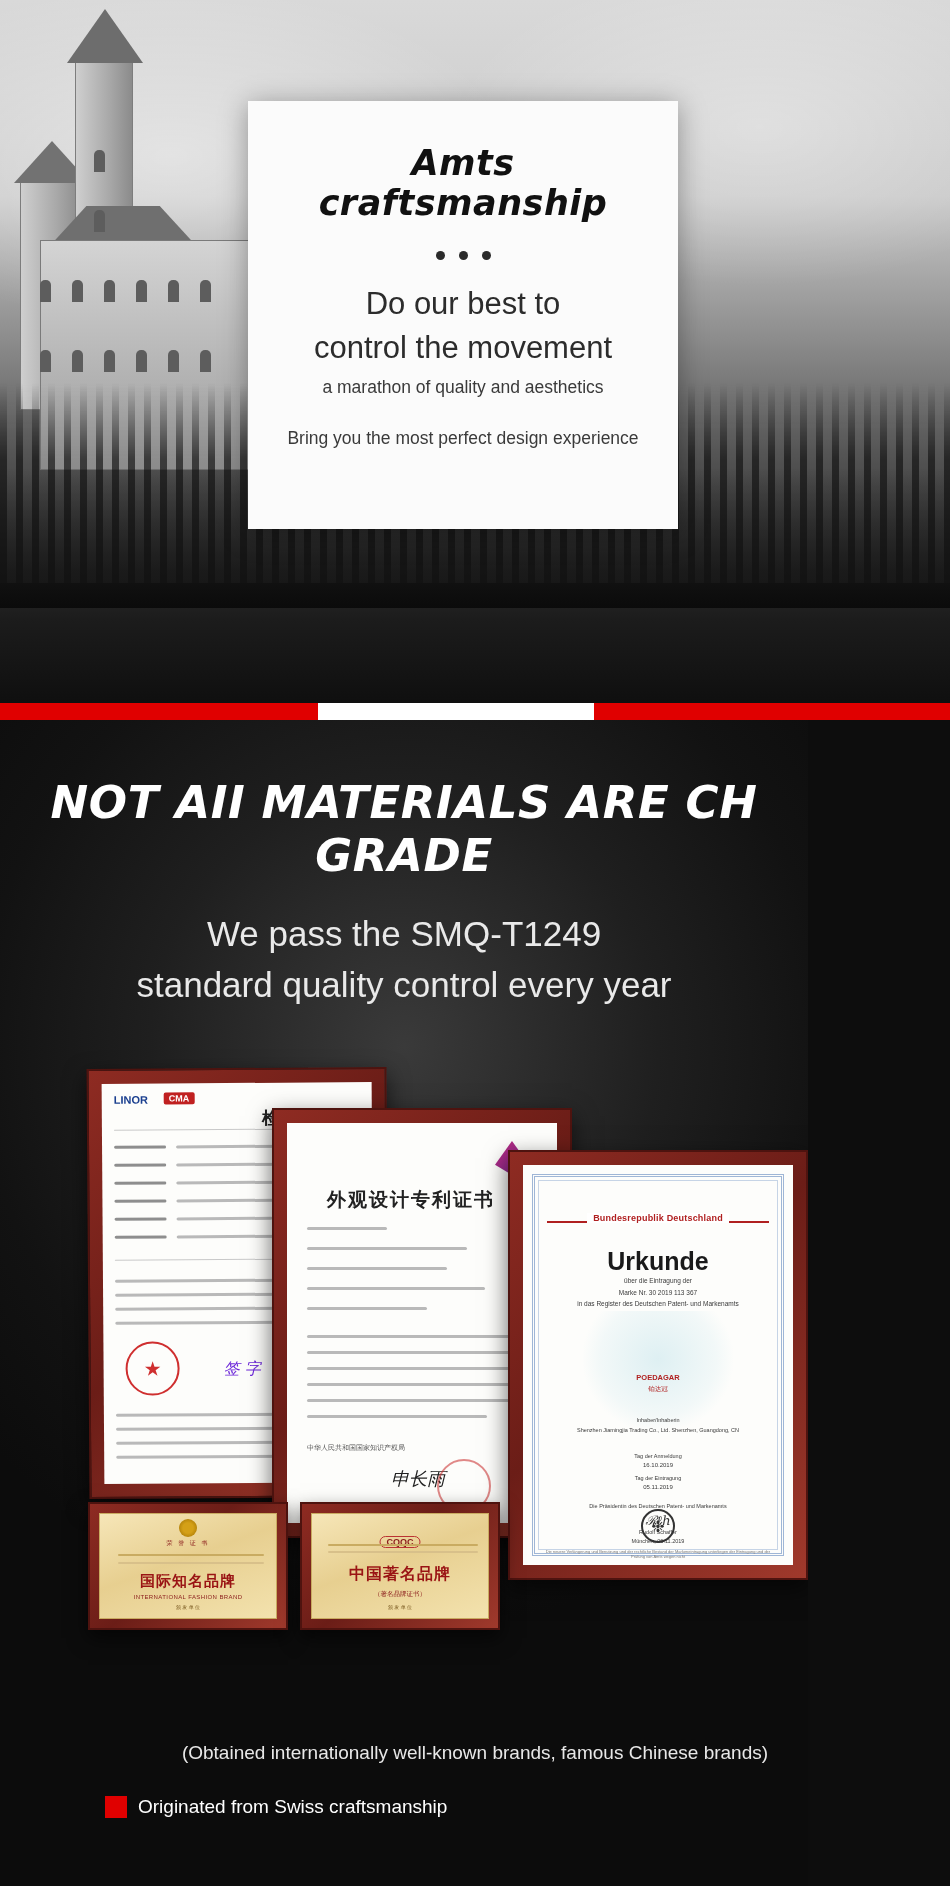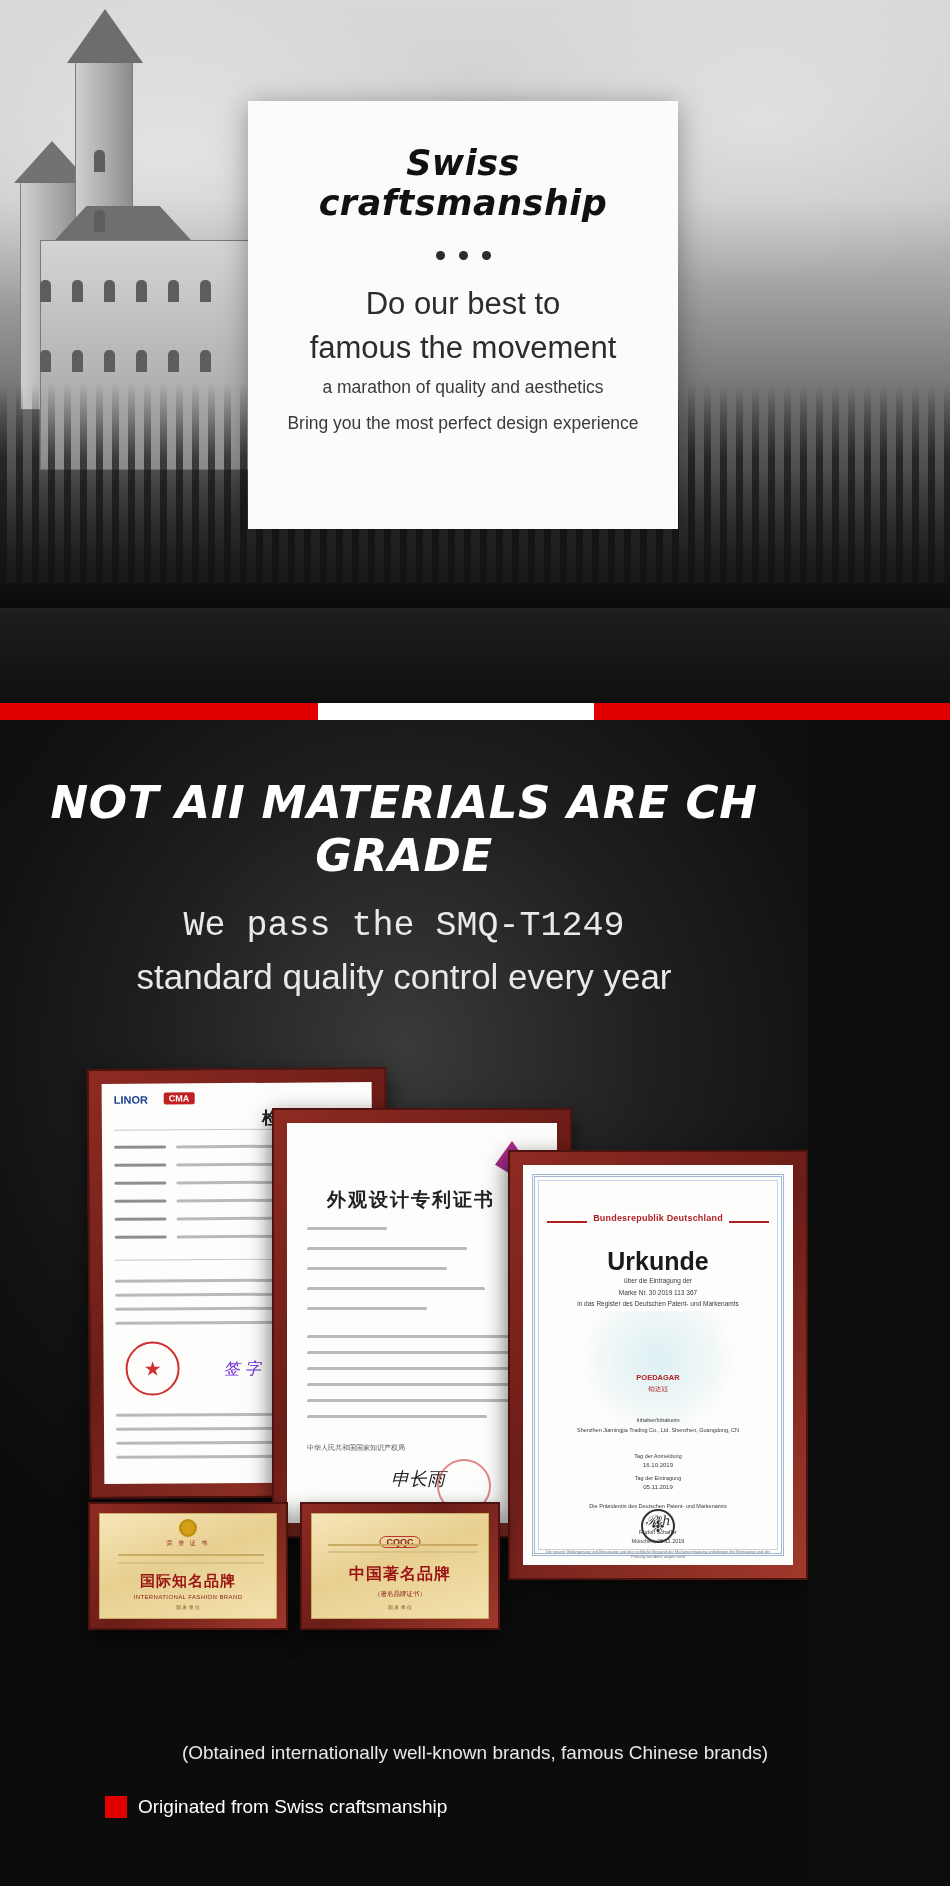--- a/index.html
+++ b/index.html
@@ -95,21 +95,21 @@
   }
   .headline {
     margin-top:56px; text-align:center;
     font-family:"DejaVu Sans", sans-serif;
     font-style:italic; font-weight:bold; font-size:45px; color:#fff;
     letter-spacing:.6px;
   }
   .sub1, .sub2 {
     text-align:center; color:#e9e9e9; font-size:35px; font-weight:400; line-height:1.28;
   }
-  .sub1 { margin-top:22px;font-family:Liberation Mono, monospace; }
+  .sub1 { margin-top:30px; }
   .sub2 { margin-top:6px; }
 
   
   .certs { position:absolute; left:0; top:330px; width:950px; height:660px; }
 
   .frame {
     position:absolute;
     background:linear-gradient(135deg,#8e2b22,#6b1d17 45%,#a0392c);
     border:2px solid #4e130f;
     box-shadow:0 8px 22px rgba(0,0,0,.6);
@@ -208,30 +208,30 @@
       <div class="win" style="left:84px; top:320px;"></div>
       <div class="win" style="left:116px; top:320px;"></div>
       <div class="win" style="left:148px; top:320px;"></div>
       <div class="win" style="left:180px; top:320px;"></div>
     </div>
 
     <div class="ridge"></div>
     <div class="trees"></div>
 
     <div class="quote-card">
-      <div class="quote-title">Swiss craftsmanship</div>
+      <div class="quote-title">Amts craftsmanship</div>
       <div class="dots">
           <i></i>
           <i></i>
           <i></i>
         </div>
       <div class="quote-mid">Do our best to</div>
-      <div class="quote-mid">famous the movement</div>
+      <div class="quote-mid">control the movement</div>
       <div class="quote-sub" style="margin-top:0">a marathon of quality and aesthetics</div>
-      <div class="quote-sub" style="margin-top:0">Bring you the most perfect design experience</div>
+      <div class="quote-sub" style="margin-top:15px">Bring you the most perfect design experience</div>
     </div>
   </div>
 
   <div class="redbar">
     <div class="white"></div>
   </div>
 
   <div class="dark">
     <div class="headline">NOT AII MATERIALS ARE CH GRADE</div>
     <div class="sub1">We pass the SMQ-T1249</div>

